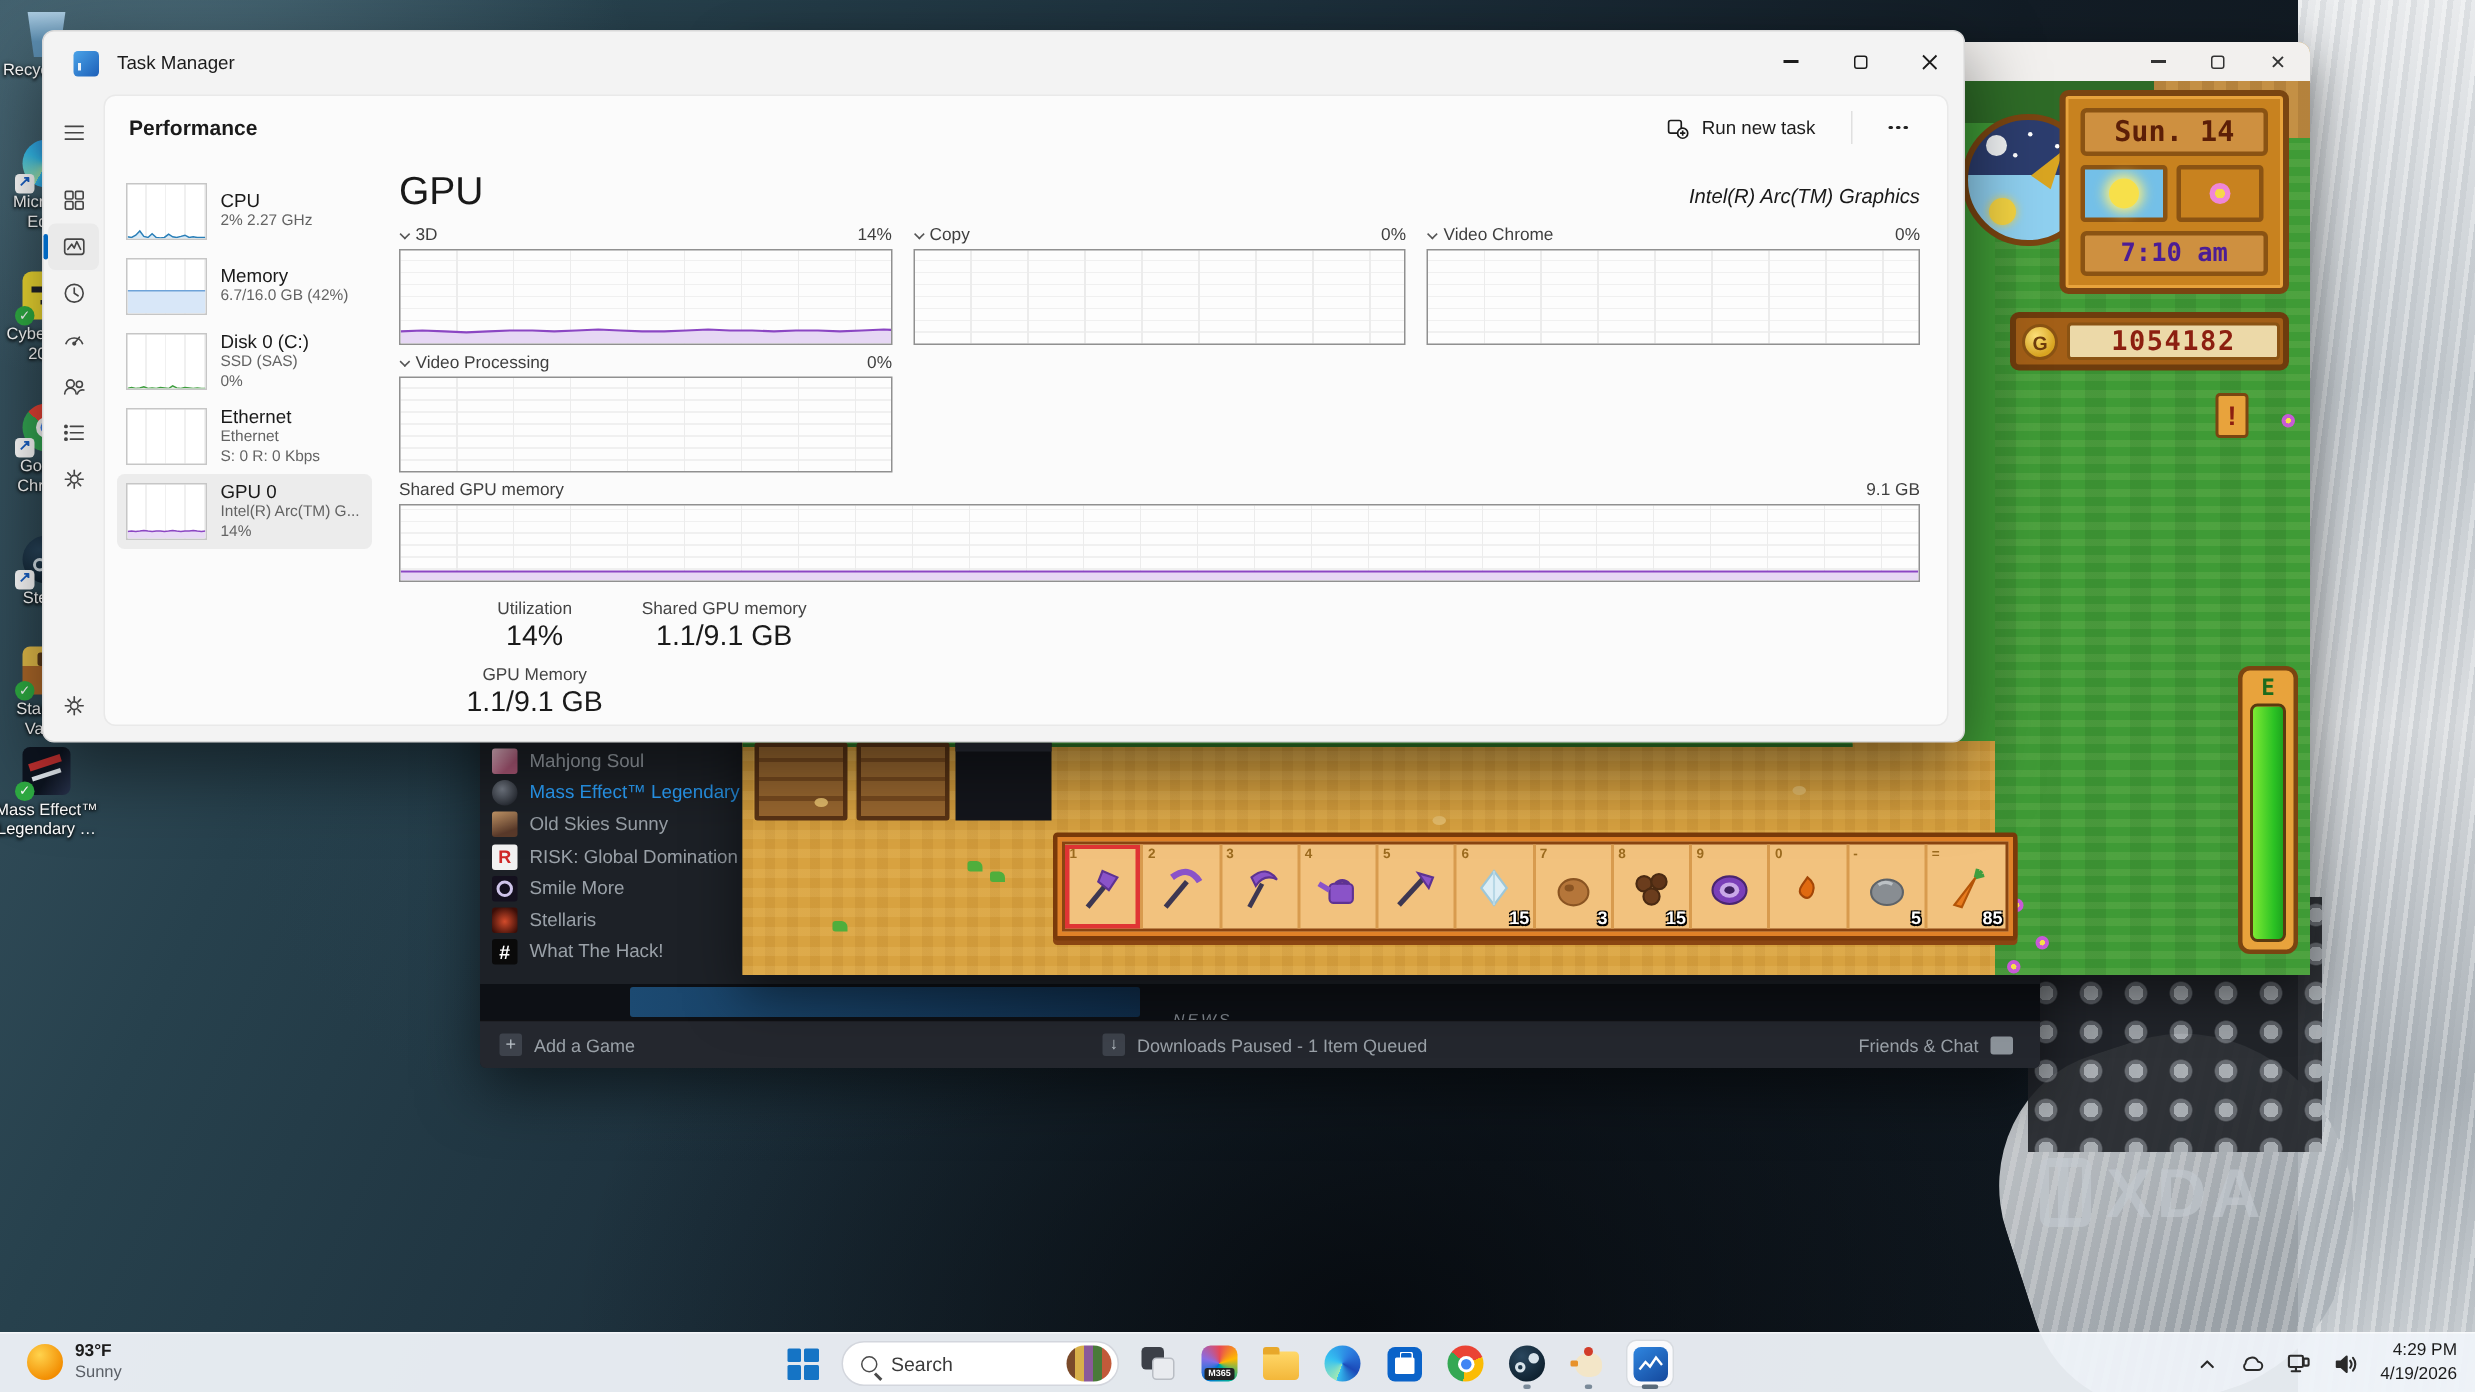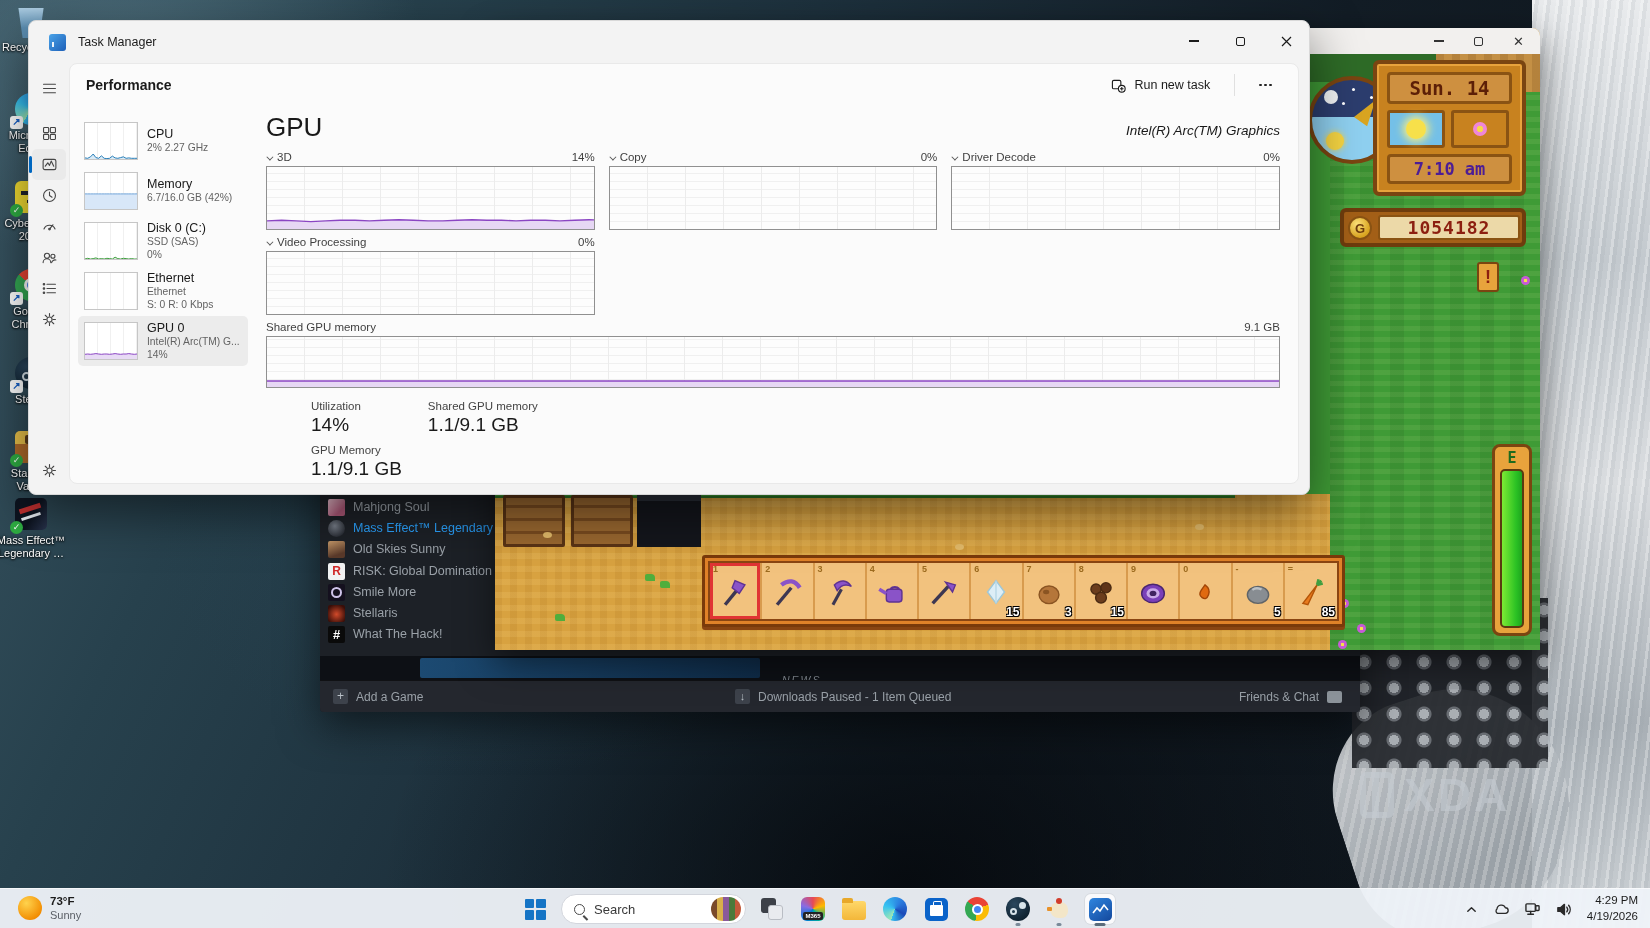--- a/index.html
+++ b/index.html
@@ -225,21 +225,21 @@
   .tm-body { position:absolute; left:0; top:44px; right:0; bottom:0; display:flex; }
   .tm-sidebar { width:184px; padding:8px 6px 0 8px; flex:none; }
   .tm-item { display:flex; gap:9px; padding:5px 6px; border-radius:5px; cursor:pointer; align-items:center; height:50px; }
   .tm-item.active { background:#ececec; }
   .tm-thumb { position:relative; width:54px; height:38px; background:#fff; border:1px solid #c6c6c6; flex:none; overflow:hidden;
     background-image:repeating-linear-gradient(90deg, transparent 0 12px, #f0f0f0 12px 13px); }
   .tm-item-meta { min-width:0; }
   .tm-item-name { font-size:12.5px; color:#191919; line-height:1.2; }
   .tm-item-sub { font-size:10.3px; color:#636363; line-height:1.25; white-space:nowrap; }
 
-  .tm-main { flex:1; padding:4px 18px 0 12px; min-width:0; }
+  .tm-main { flex:1; padding:4px 18px 0 12px; min-width:0;text-align:center; }
   .gpu-head { display:flex; justify-content:space-between; align-items:flex-end; }
   .gpu-title { font-size:26px; font-weight:400; color:#191919; }
   .gpu-adapter { font-size:13.5px; color:#191919; padding-bottom:5px;font-style:italic; }
   .chart-grid { display:grid; grid-template-columns:1fr 1fr 1fr; column-gap:14px; margin-top:2px; }
   .chart-labels { display:flex; justify-content:space-between; font-size:11.5px; color:#3f3f3f; margin:6px 0 3px; }
   .chev { display:inline-block; width:5px; height:5px; border-right:1.4px solid #555; border-bottom:1.4px solid #555;
     transform:rotate(45deg) translateY(-2px); margin-right:6px; }
   .tm-chart { position:relative; height:64px; border:1px solid #909090; background-color:#fdfdfd; overflow:hidden;
     background-image:
       repeating-linear-gradient(90deg, transparent 0 37px, #ececec 37px 38px),
@@ -798,21 +798,21 @@
             </div>
             <div>
               <div class="chart-labels">
                   <span><i class="chev"></i><span>Copy</span></span>
                   <span>0%</span>
                 </div>
               <div class="tm-chart"></div>
             </div>
             <div>
               <div class="chart-labels">
-                  <span><i class="chev"></i><span>Driver Decode</span></span>
+                  <span><i class="chev"></i><span>Video Chrome</span></span>
                   <span>0%</span>
                 </div>
               <div class="tm-chart"></div>
             </div>
             <div>
               <div class="chart-labels">
                   <span><i class="chev"></i><span>Video Processing</span></span>
                   <span>0%</span>
                 </div>
               <div class="tm-chart"></div>
@@ -843,21 +843,21 @@
           </div>
         </div>
       </div>
     </div>
   </div>
 
   <div class="taskbar">
     <div class="weather">
       <div class="weather-sun"></div>
       <div>
-        <div class="weather-temp">73°F</div>
+        <div class="weather-temp">93°F</div>
         <div class="weather-cond">Sunny</div>
       </div>
     </div>
     <div class="tb-center">
       <div class="tb-btn">
         <div class="start-glyph">
             <i></i>
             <i></i>
             <i></i>
             <i></i>

